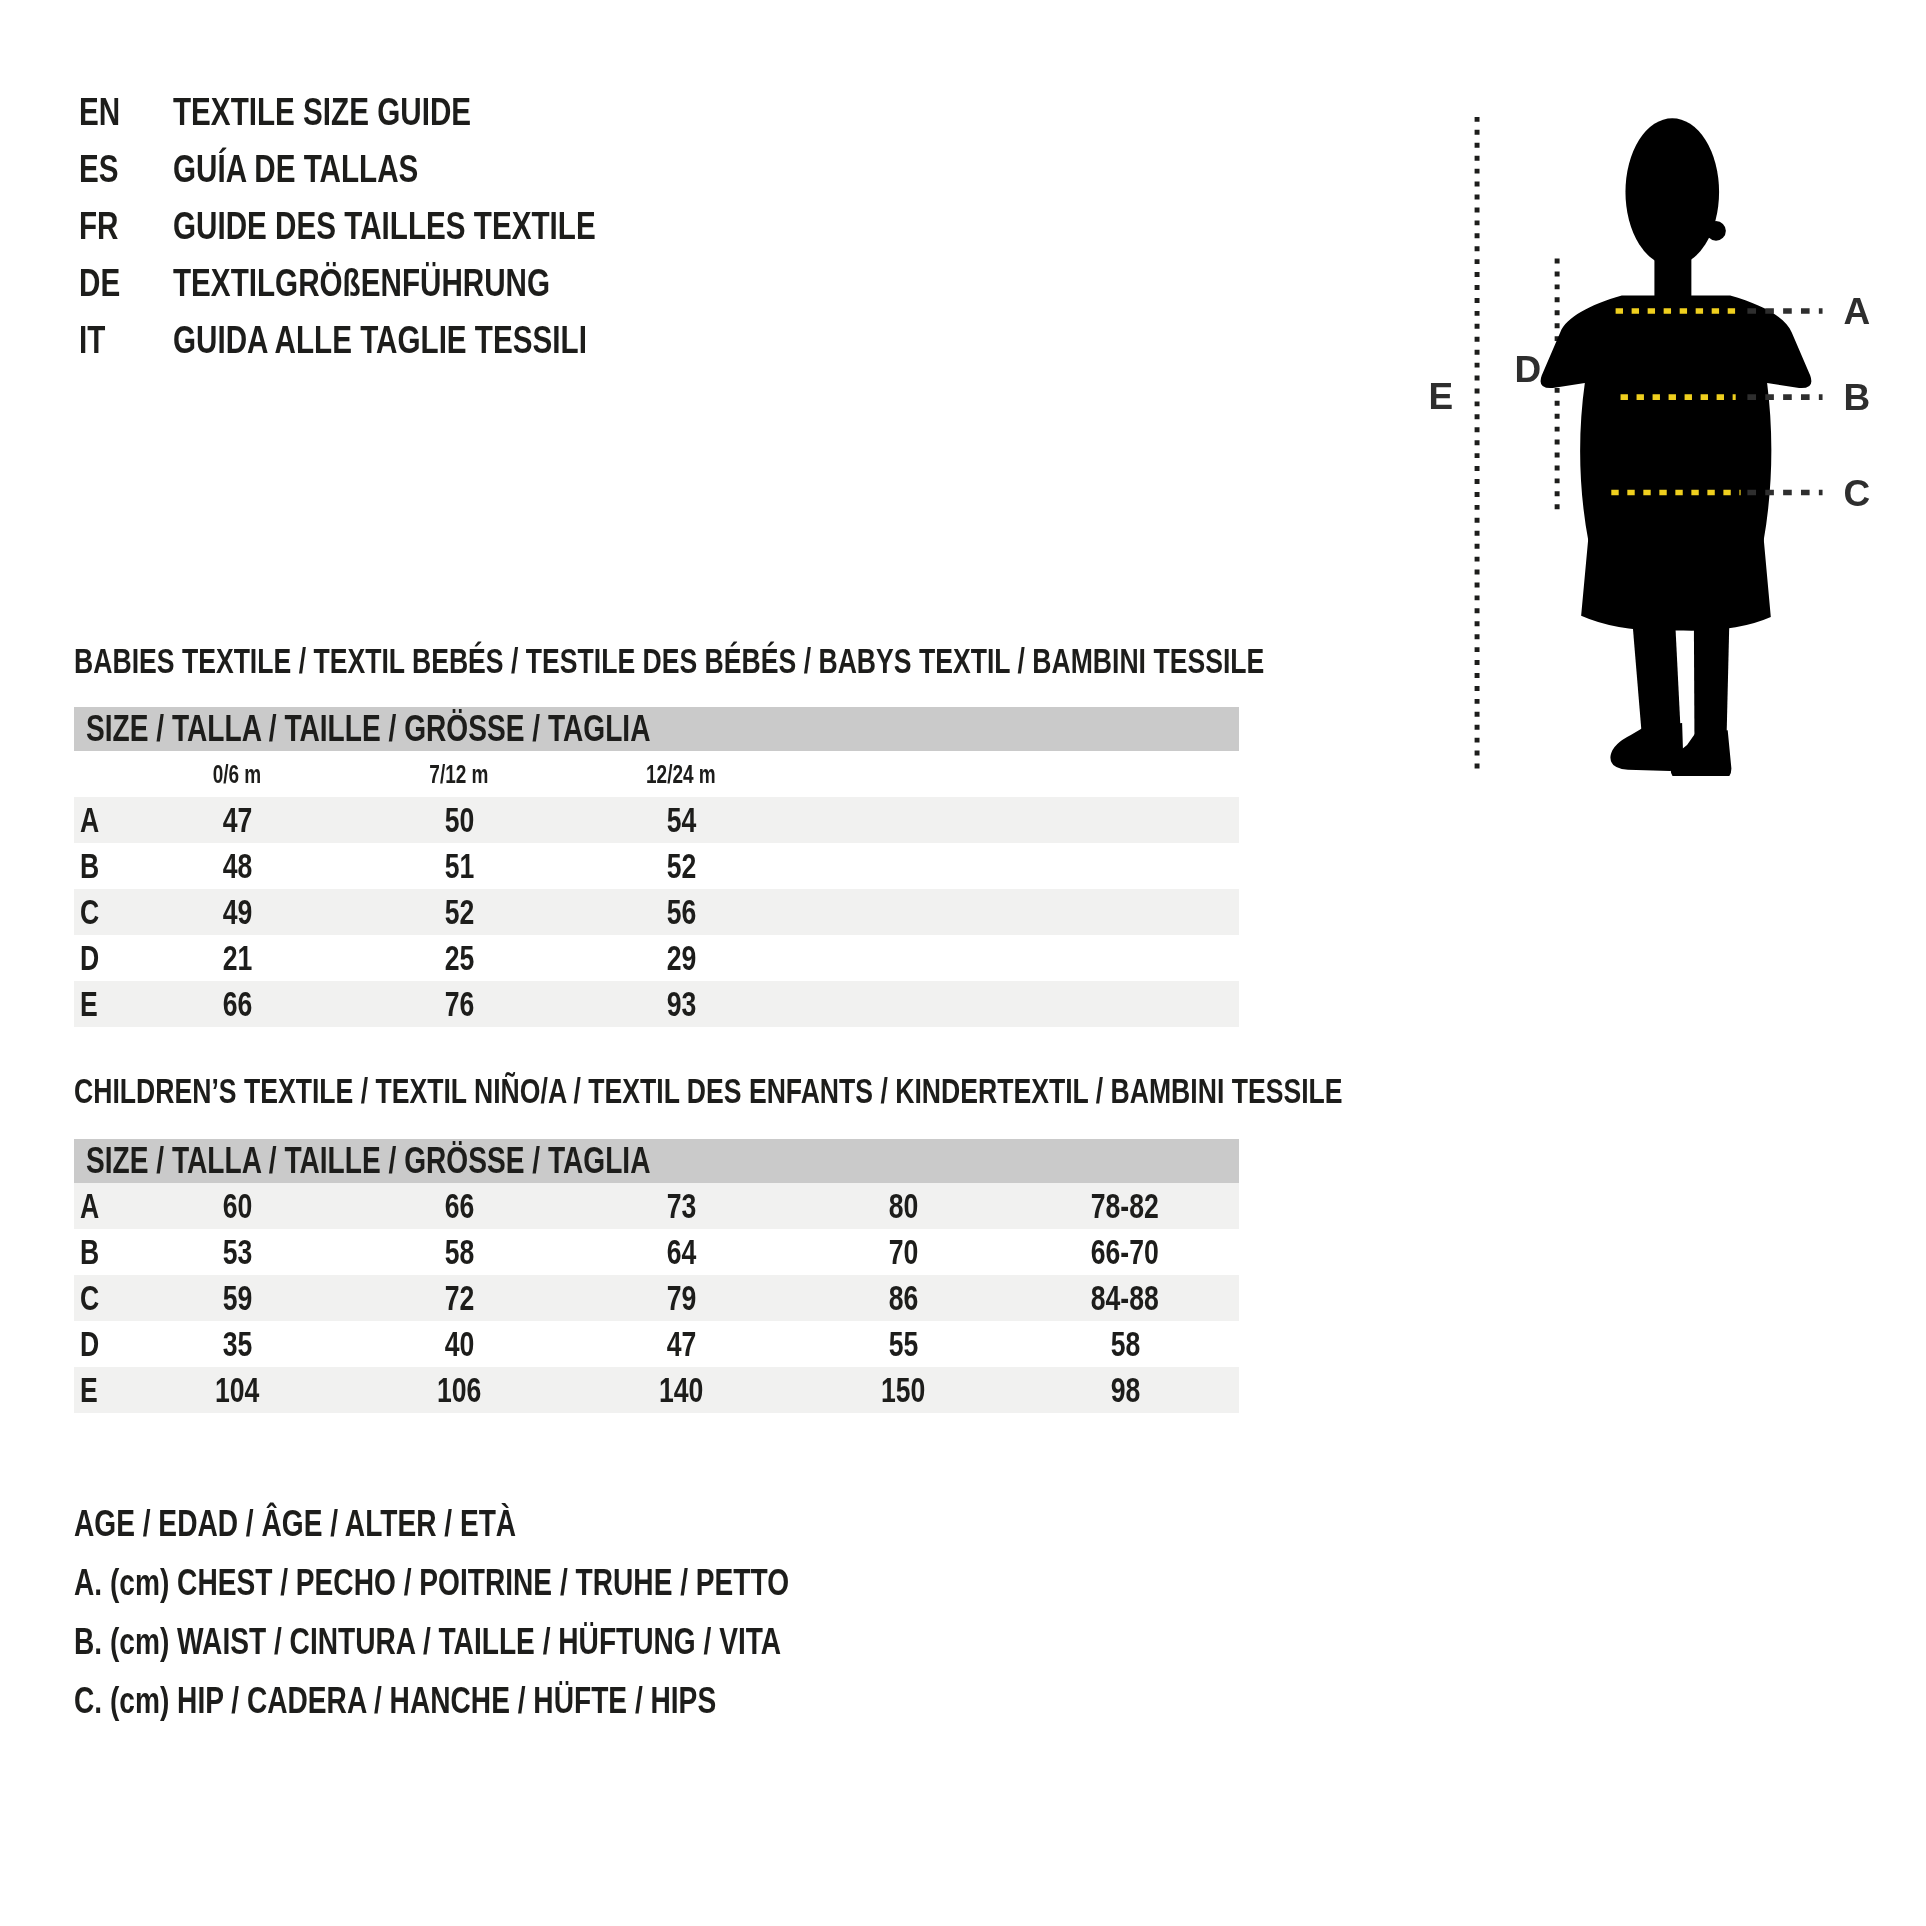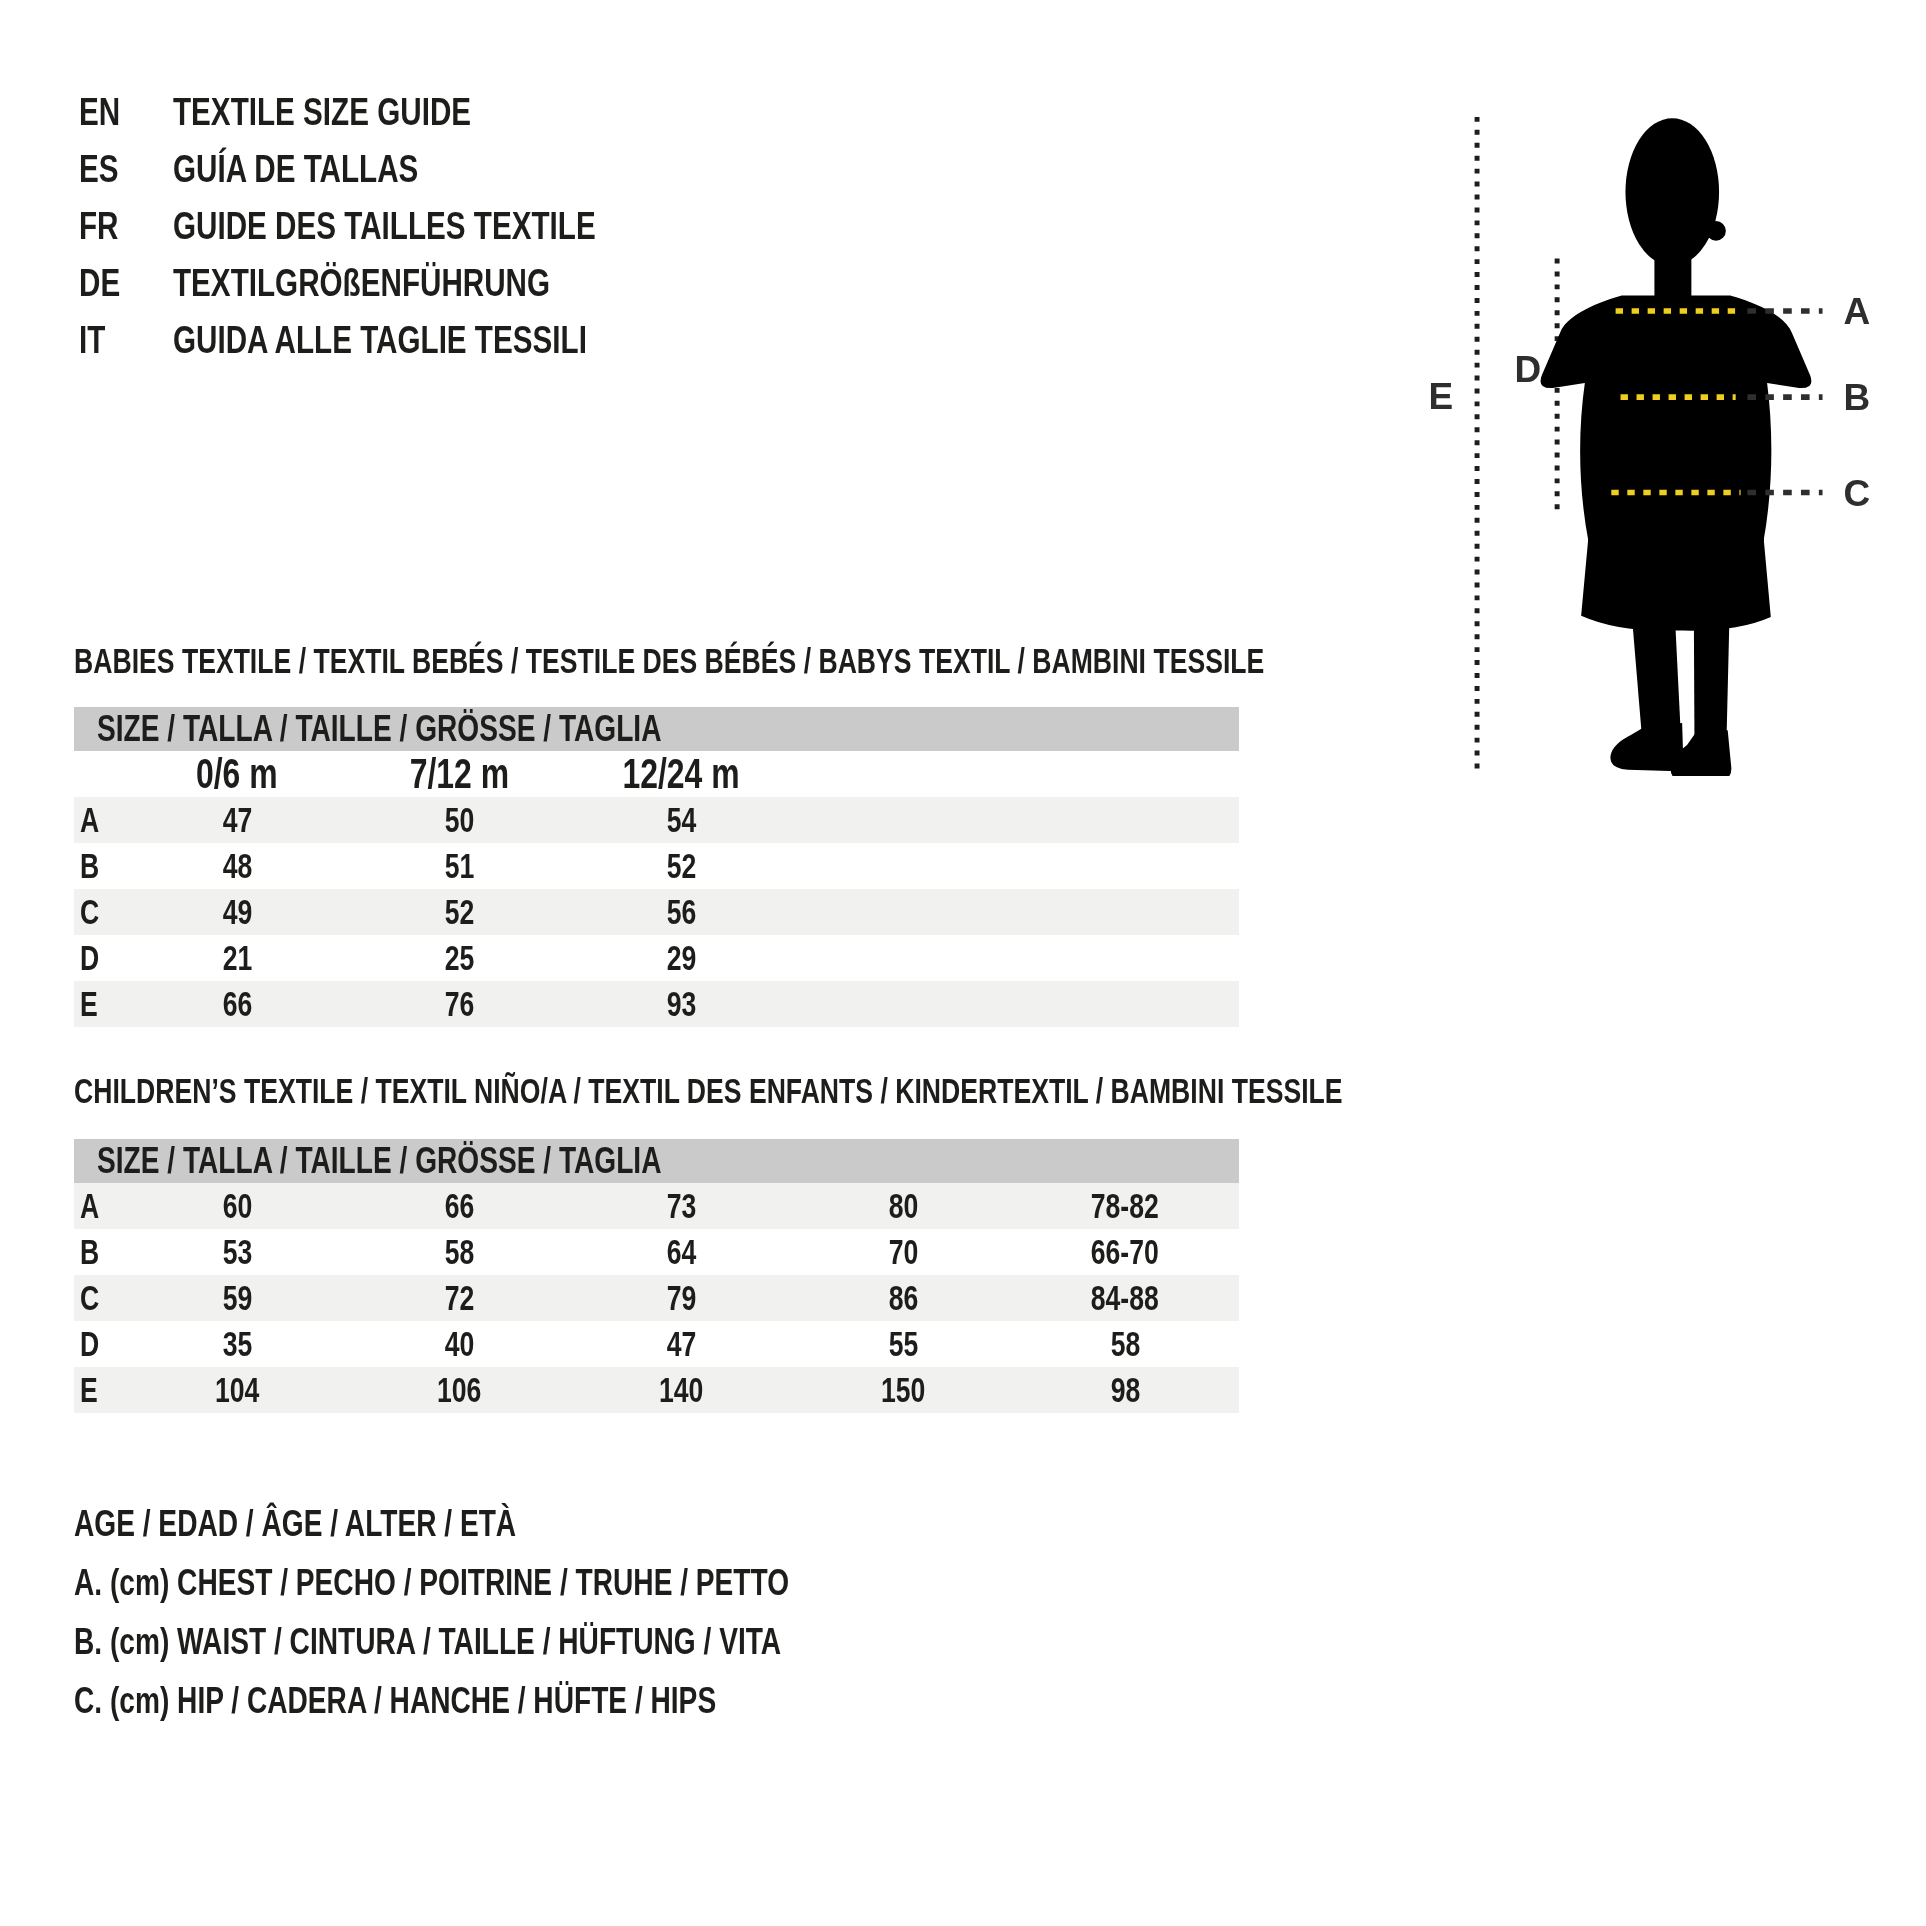--- a/index.html
+++ b/index.html
@@ -27,22 +27,22 @@
   .langs{position:absolute;left:79px;top:83px;font-size:39px;}
   .lang-row{position:relative;height:57px;line-height:57px;}
   .lang-row .code{position:absolute;left:0;top:0;}
   .lang-row .lab{position:absolute;left:94px;top:0;}
 
   
   .big-heading{position:absolute;left:74px;font-size:35px;line-height:41px;white-space:nowrap;}
 
   
   .sizetable{position:absolute;left:74px;width:1165px;}
-  .hbar{height:44px;background:var(--bar-bg);display:flex;align-items:center;padding-left:23px;font-size:37px;}
-  .col-row{height:46px;display:flex;align-items:center;font-size:42px;}
+  .hbar{height:44px;background:var(--bar-bg);display:flex;align-items:center;padding-left:12px;font-size:37px;}
+  .col-row{height:46px;display:flex;align-items:center;font-size:25px;}
   .trow{height:46px;display:flex;align-items:center;font-size:35px;}
   .trow.zebra{background:var(--zebra-bg);}
   .cell{display:block;text-align:center;}
   .cell .cx{transform-origin:50% 50%;}
   .cell.row-label{width:52px;text-align:left;padding-left:6.2px;}
   .cell.row-label .cx{transform-origin:0 50%;}
   .cell.vcell{width:222px;}
 
   
   .legend{position:absolute;left:74px;top:1503px;font-size:37px;}

